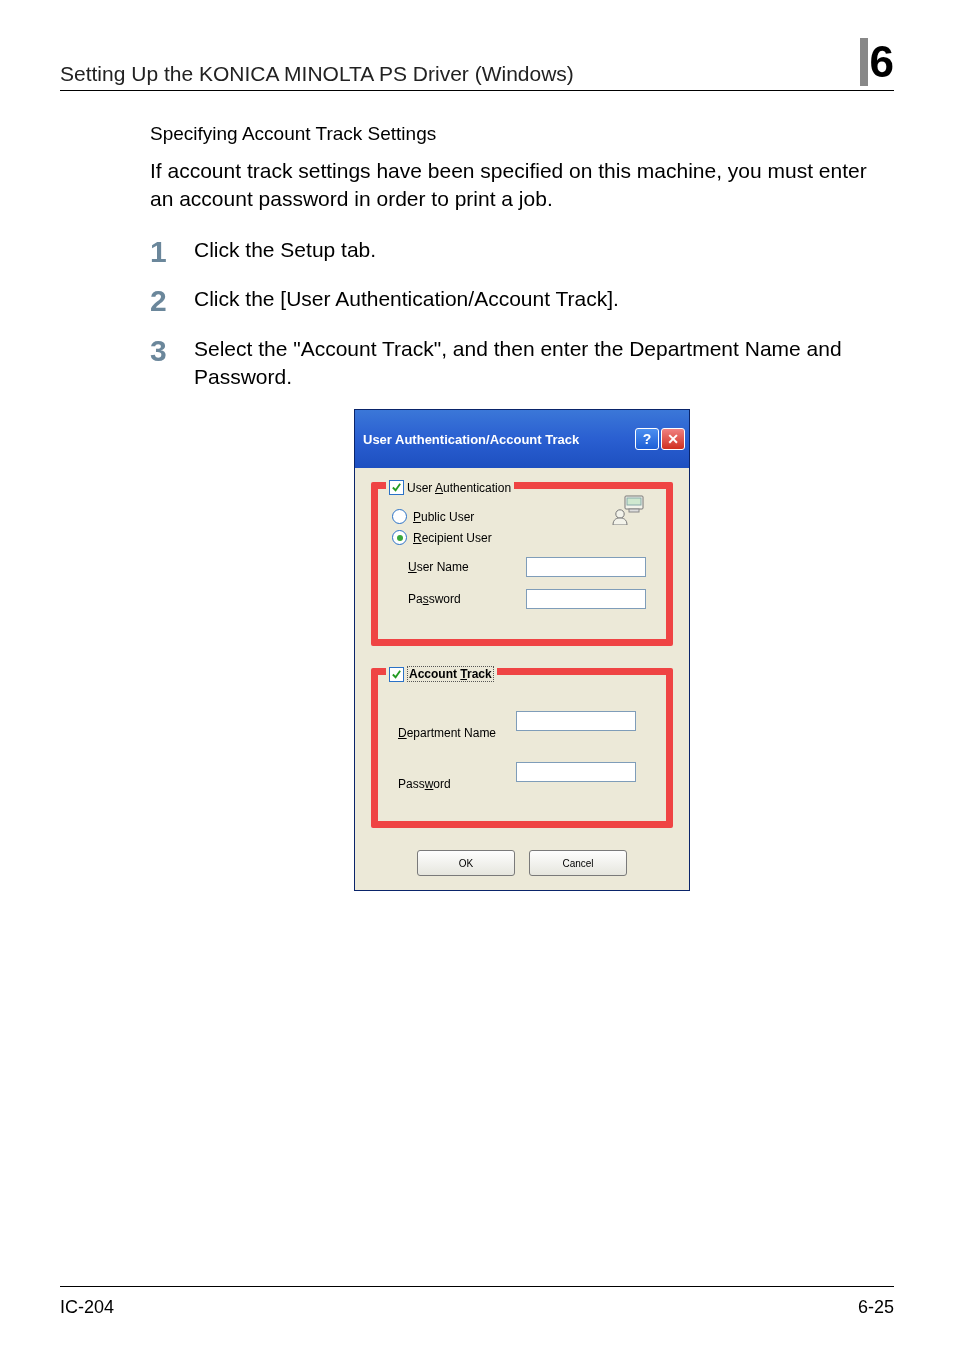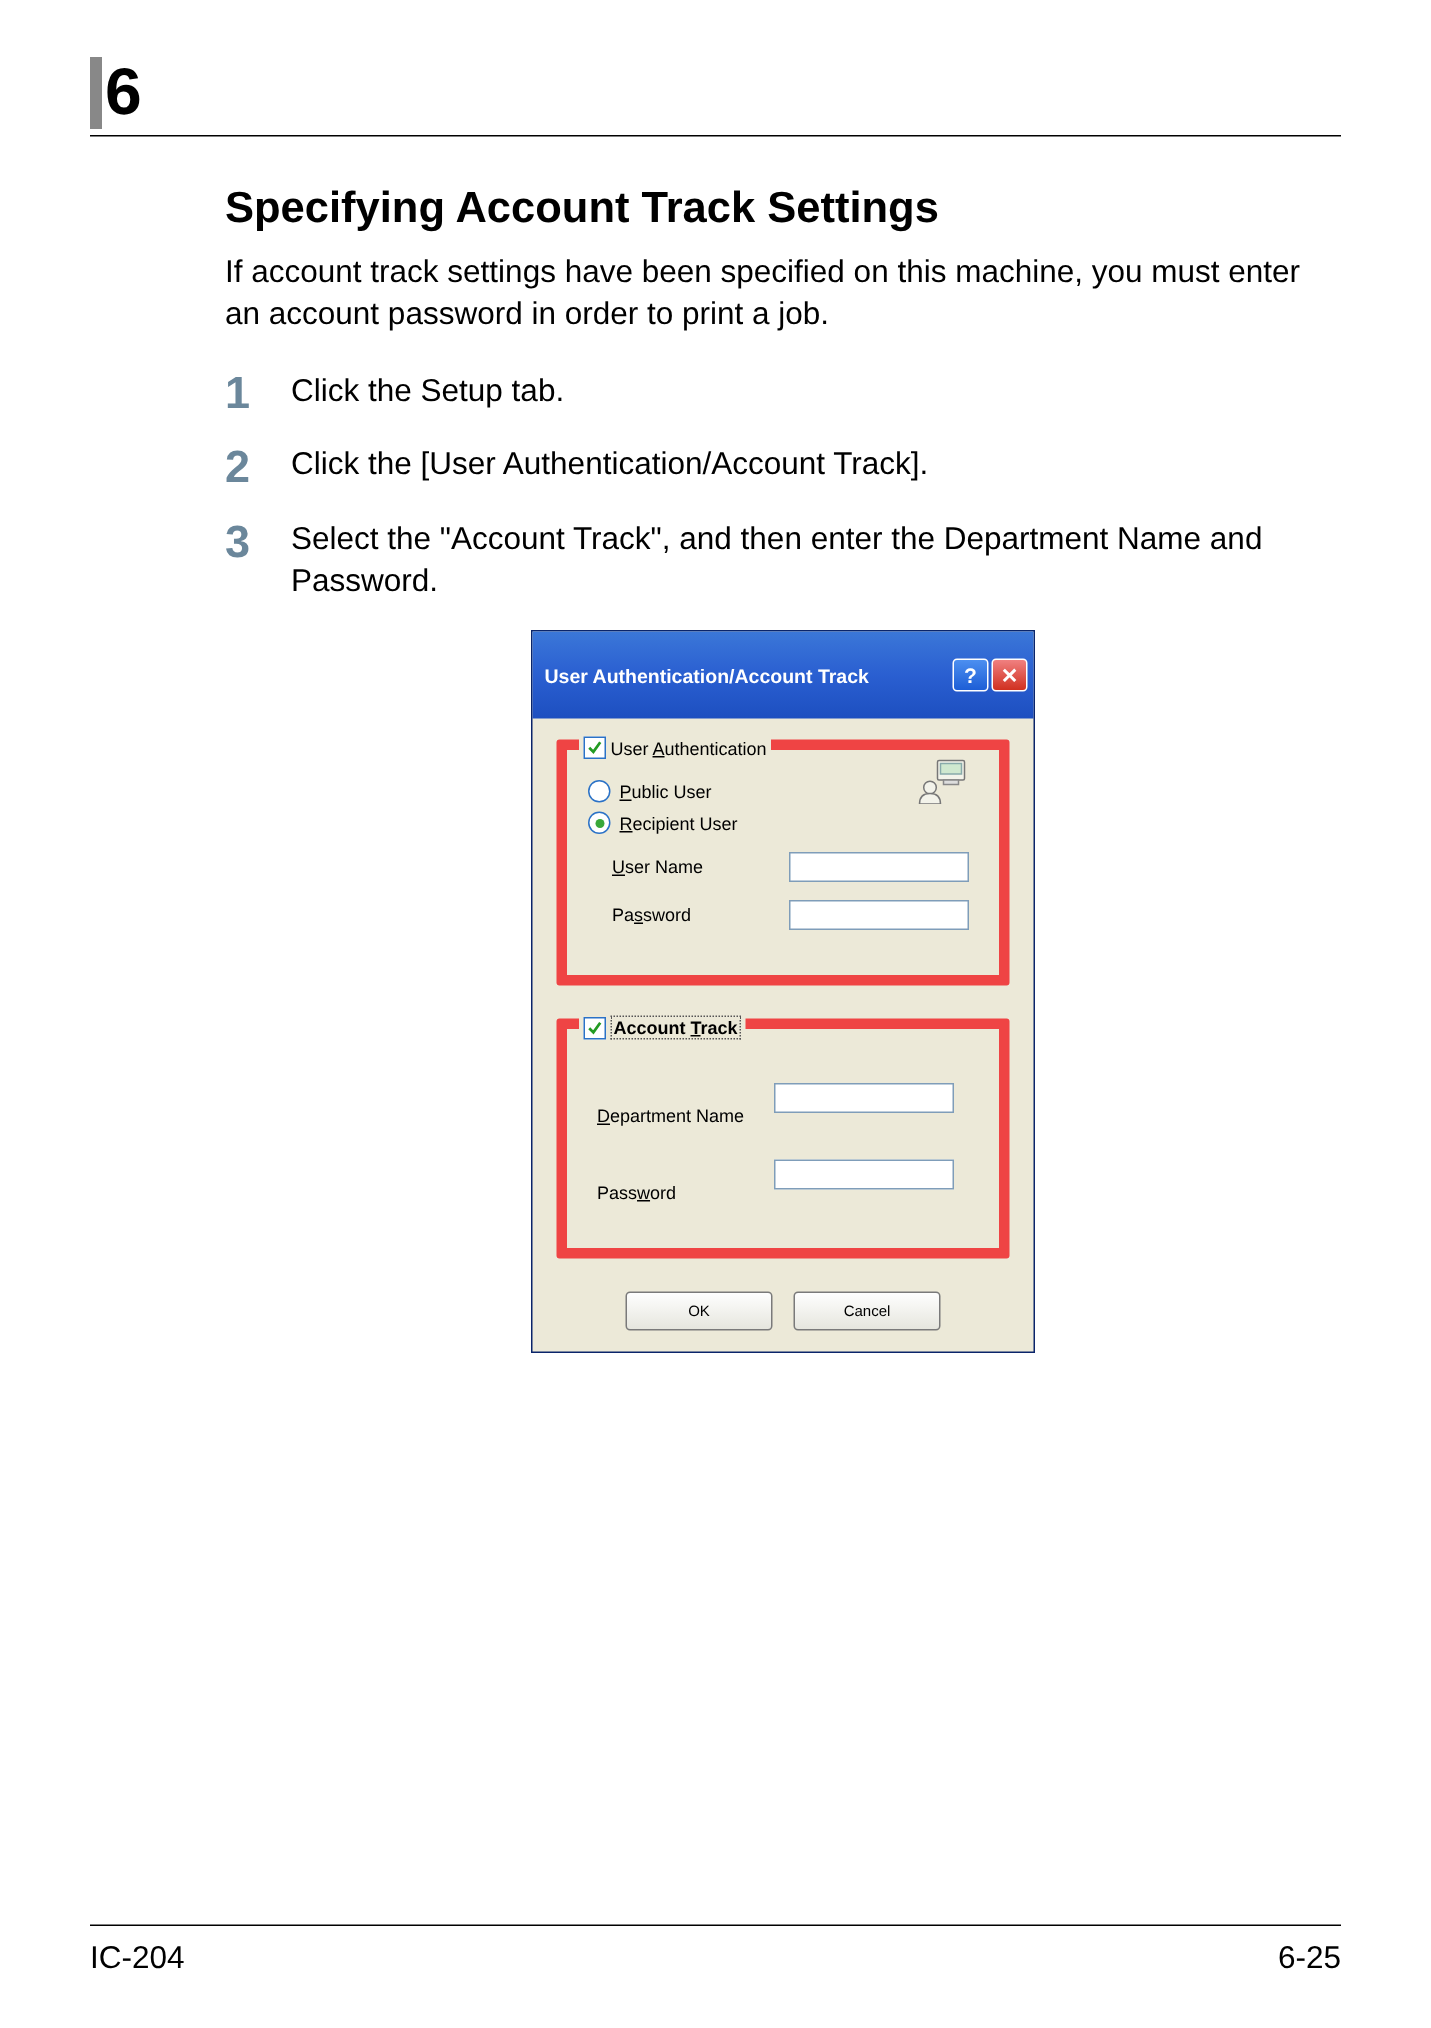--- a/index.html
+++ b/index.html
@@ -3,21 +3,21 @@
 <meta charset="utf-8">
 <style>
   html,body{margin:0;padding:0;background:#fff;font-family:Arial,Helvetica,sans-serif;color:#000;}
   .page{width:954px;height:1352px;box-sizing:border-box;padding:38px 60px 30px 60px;position:relative;}
   .header-row{display:flex;align-items:flex-end;border-bottom:1.5px solid #000;padding-bottom:4px;}
   .running-head{flex:1;font-size:21px;color:#222;}
   .chap-box{display:inline-flex;align-items:center;}
   .chap-dark{background:#888;width:8px;height:48px;}
   .chap-num{font-size:44px;font-weight:700;font-family:Arial,Helvetica,sans-serif;margin-left:2px;line-height:1;}
   .body-area{padding-left:90px;padding-right:0;padding-top:32px;}
-  .h3{font-size:29px;font-weight:700;margin-bottom:12px;}
+  .h3{font-size:19px;font-weight:400;margin-bottom:12px;}
   .para{font-size:21px;line-height:1.35;margin-bottom:22px;}
   .step{display:flex;align-items:flex-start;margin-bottom:18px;}
   .step-num{width:44px;flex:none;font-size:30px;font-weight:700;color:#6b879b;font-family:Arial,Helvetica,sans-serif;line-height:1.05;}
   .step-txt{font-size:21px;line-height:1.35;}
   
   .dlg{width:334px;margin:8px auto 0 auto;border:1px solid #0a246a;background:#ece9d8;font-family:Tahoma,Arial,sans-serif;font-size:12px;color:#000;}
   .titlebar{height:26px;background:linear-gradient(to bottom,#3b77d8 0%,#2a5fd1 50%,#1d4fc0 100%);display:flex;align-items:center;padding:16px 4px;}
   .titlebar-txt{color:#fff;font-weight:700;font-size:13px;flex:1;padding-left:4px;}
   .tb-btn{width:22px;height:20px;margin-left:2px;border:1px solid #fff;border-radius:3px;display:flex;align-items:center;justify-content:center;font-weight:700;font-size:14px;color:#fff;}
   .tb-help{background:linear-gradient(to bottom,#4c8ff0,#1d5ed6);}
@@ -33,27 +33,28 @@
   .radio-row{display:flex;align-items:center;gap:6px;margin:6px 0 0 2px;}
   .radio{width:13px;height:13px;border:1px solid #2b72c7;border-radius:50%;background:#fff;display:inline-flex;align-items:center;justify-content:center;}
   .radio.selected::after{content:"";width:6px;height:6px;border-radius:50%;background:#39a83a;}
   .field-row{display:flex;align-items:center;margin-top:12px;}
   .field-lbl{width:118px;padding-left:18px;font-size:12px;}
   .field-lbl.pad2{padding-left:8px;margin-top:25px;}
   .txt-input{width:120px;height:20px;border:1px solid #7f9db9;background:#fff;box-sizing:border-box;}
   .btn-row{display:flex;justify-content:center;gap:14px;margin-top:4px;}
   .xp-btn{width:96px;height:24px;border:1px solid #7a7a7a;border-radius:3px;background:linear-gradient(to bottom,#fefefe,#e6e6de);font-size:10px;display:flex;align-items:center;justify-content:center;}
   .serverimg{position:absolute;right:20px;top:6px;}
-  .footer{position:absolute;bottom:34px;left:60px;right:60px;border-top:1.5px solid #000;padding-top:10px;display:flex;justify-content:space-between;font-size:21px;}
+  .footer{position:absolute;bottom:34px;left:60px;right:60px;border-top:1.5px solid #000;padding-top:10px;display:flex;justify-content:space-between;font-size:18px;}
 </style>
 </head>
 <body>
 
 <div class="page">
   <div class="header-row">
+    <div class="running-head">Setting Up the KONICA MINOLTA PS Driver (Windows)</div>
     <div class="chap-box">
       <div class="chap-dark"></div>
       <div class="chap-num">6</div>
     </div>
   </div>
 
   <div class="body-area">
     <div class="h3">Specifying Account Track Settings</div>
     <div class="para">If account track settings have been specified on this machine, you must enter an account password in order to print a job.</div>
 

